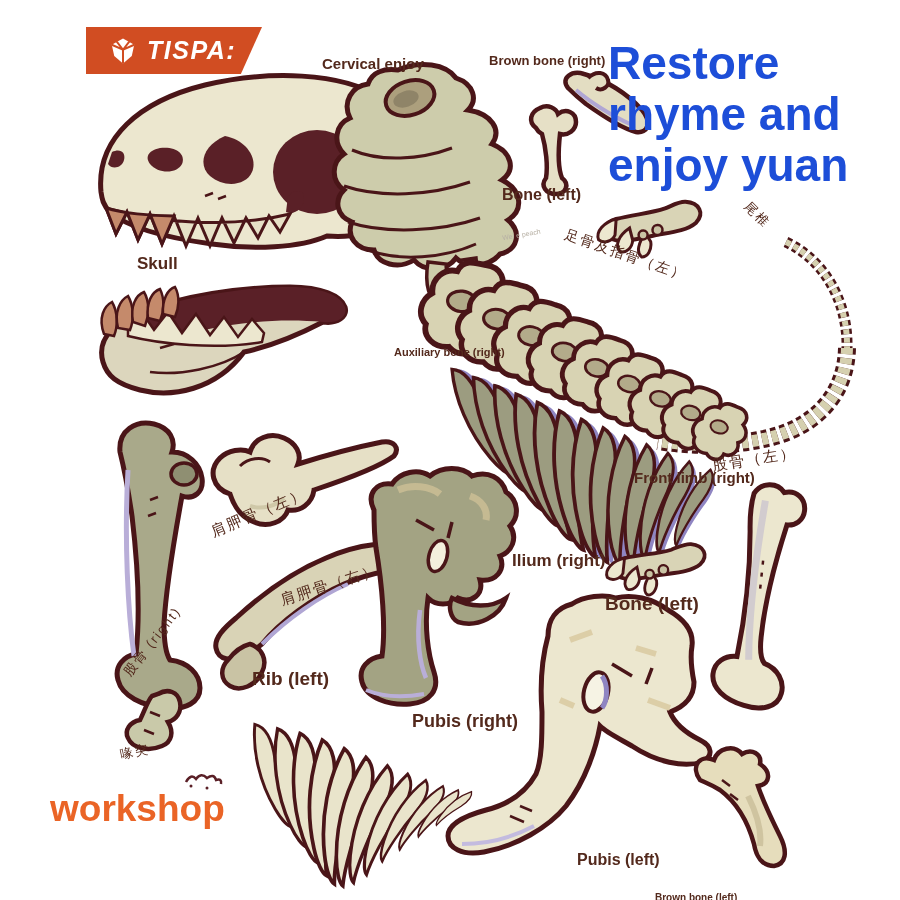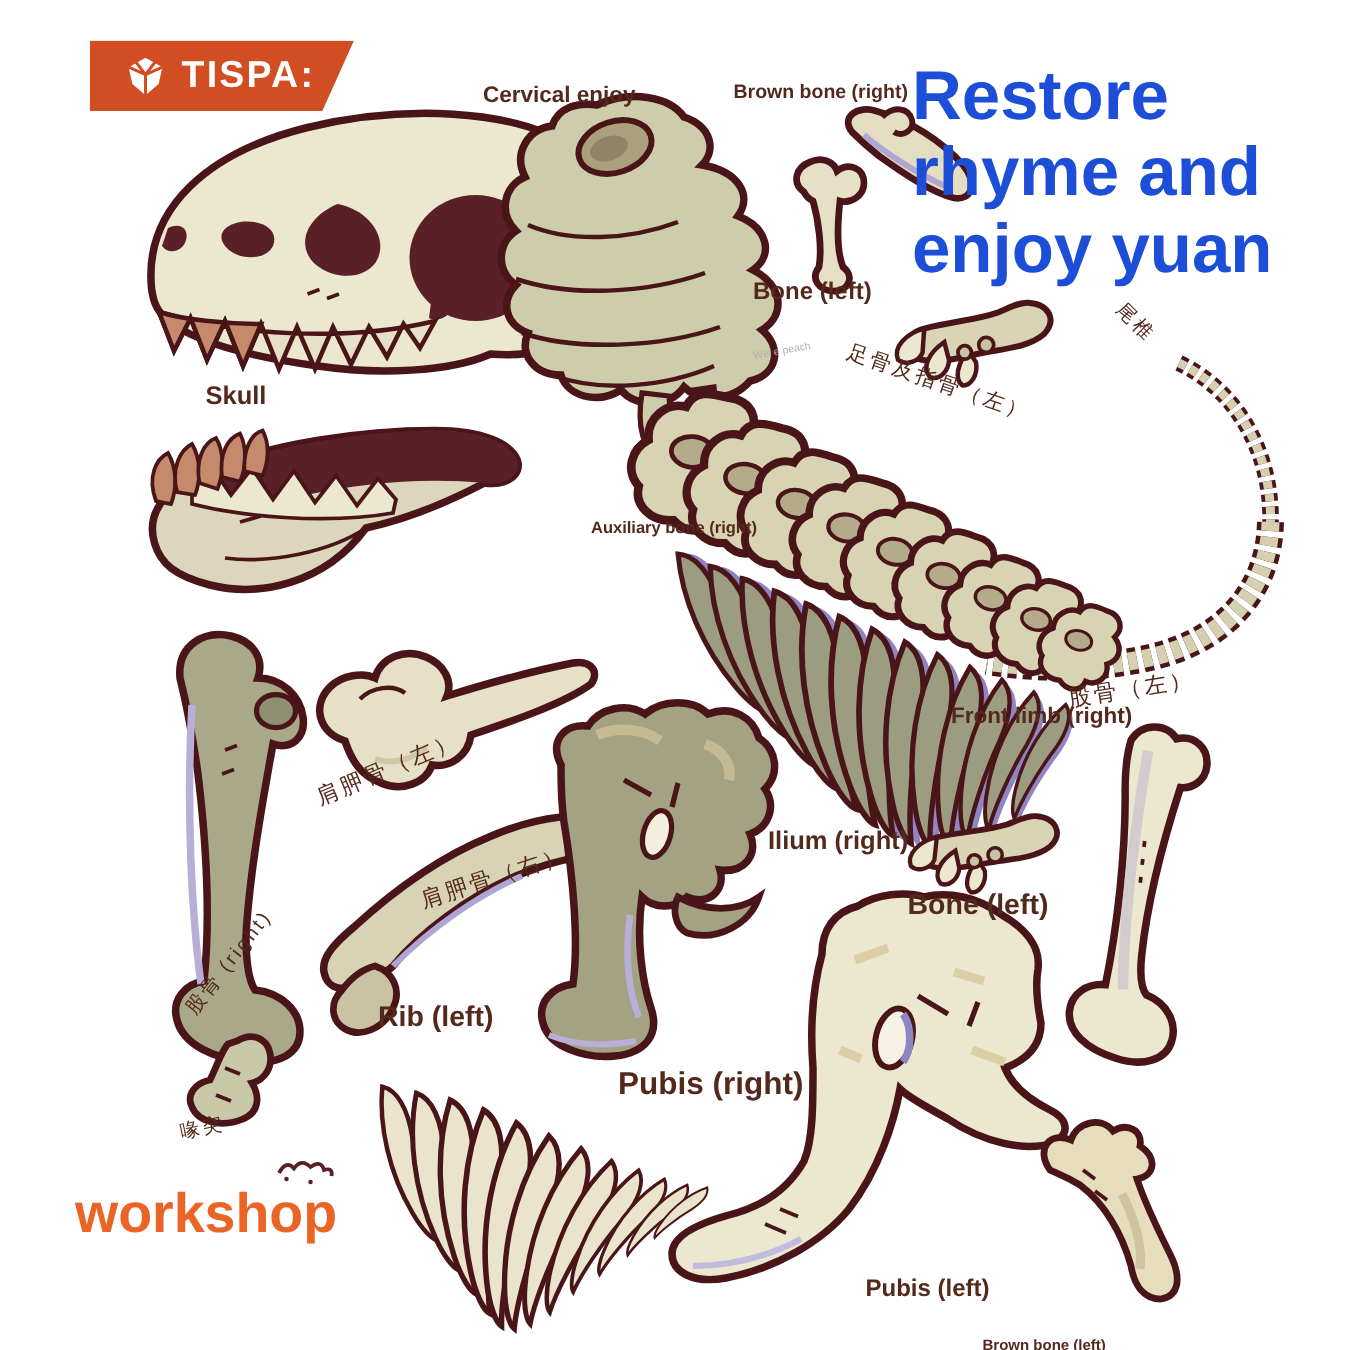--- a/index.html
+++ b/index.html
@@ -1,23 +1,23 @@
 <!DOCTYPE html>
 <html><head>
 <meta charset="utf-8">
 <style>
   html,body{margin:0;padding:0;background:#9a9a9a;}
   .stage{position:relative;width:900px;height:900px;margin:0 auto;background:#ffffff;overflow:hidden;
          font-family:"Liberation Sans",sans-serif;}
   svg.art{position:absolute;left:0;top:0;}
 
   
-  .logo{position:absolute;left:60px;top:27px;width:176px;height:47px;background:#d14d22;
+  .logo{position:absolute;left:86px;top:27px;width:176px;height:47px;background:#d14d22;
         clip-path:polygon(0 0,100% 0,88% 100%,0 100%);
-        display:flex;align-items:center;gap:9px;padding-left:22px;box-sizing:border-box;}
+        display:flex;align-items:center;gap:9px;padding-left:22px;box-sizing:border-box;font-style:italic;}
   .logo .gem{width:30px;height:30px;flex:0 0 auto;}
   .logo-text{color:#ffffff;font-size:25px;font-weight:700;letter-spacing:1.5px;}
 
   
   .headline{position:absolute;left:608px;top:38px;color:#1d4ed8;font-size:46px;font-weight:700;line-height:51px;}
   .headline span{display:block;}
 
   
   .workshop{position:absolute;left:50px;top:787px;color:#ea6426;font-size:37px;font-weight:700;line-height:44px;}
   .workshop span{display:block;}
@@ -35,21 +35,21 @@
   #lbl-foot{left:568px;top:226px;font-size:14px;transform:rotate(19deg);transform-origin:left top;}
   #lbl-aux{left:394px;top:346px;font-size:11px;}
   #lbl-front{left:634px;top:469px;font-size:15px;}
   #lbl-femur-l{left:712px;top:450px;font-size:15px;transform:rotate(-9deg);}
   #lbl-scap-l{left:208px;top:524px;font-size:15px;transform:rotate(-23deg);transform-origin:left top;}
   #lbl-scap-r{left:278px;top:592px;font-size:15px;transform:rotate(-18deg);transform-origin:left top;}
   #lbl-femur-r{left:134px;top:662px;font-size:13px;transform:rotate(-52deg);transform-origin:left bottom;}
   #lbl-ilium-r{left:512px;top:551px;font-size:17px;}
   #lbl-ilium-l{left:605px;top:593px;font-size:19px;}
   #lbl-rib-l{left:252px;top:668px;font-size:19px;}
-  #lbl-pubis-r{left:412px;top:711px;font-size:21px;}
+  #lbl-pubis-r{left:412px;top:711px;font-size:18px;}
   #lbl-pubis-l{left:577px;top:851px;font-size:16px;}
   #lbl-coracoid{left:120px;top:743px;font-size:13px;transform:rotate(-12deg);}
   #lbl-brown-l{left:655px;top:892px;font-size:10px;}
 </style>
 </head>
 <body>
 
 <div class="stage">
 
   <svg class="art" width="900" height="900" viewBox="0 0 900 900">

